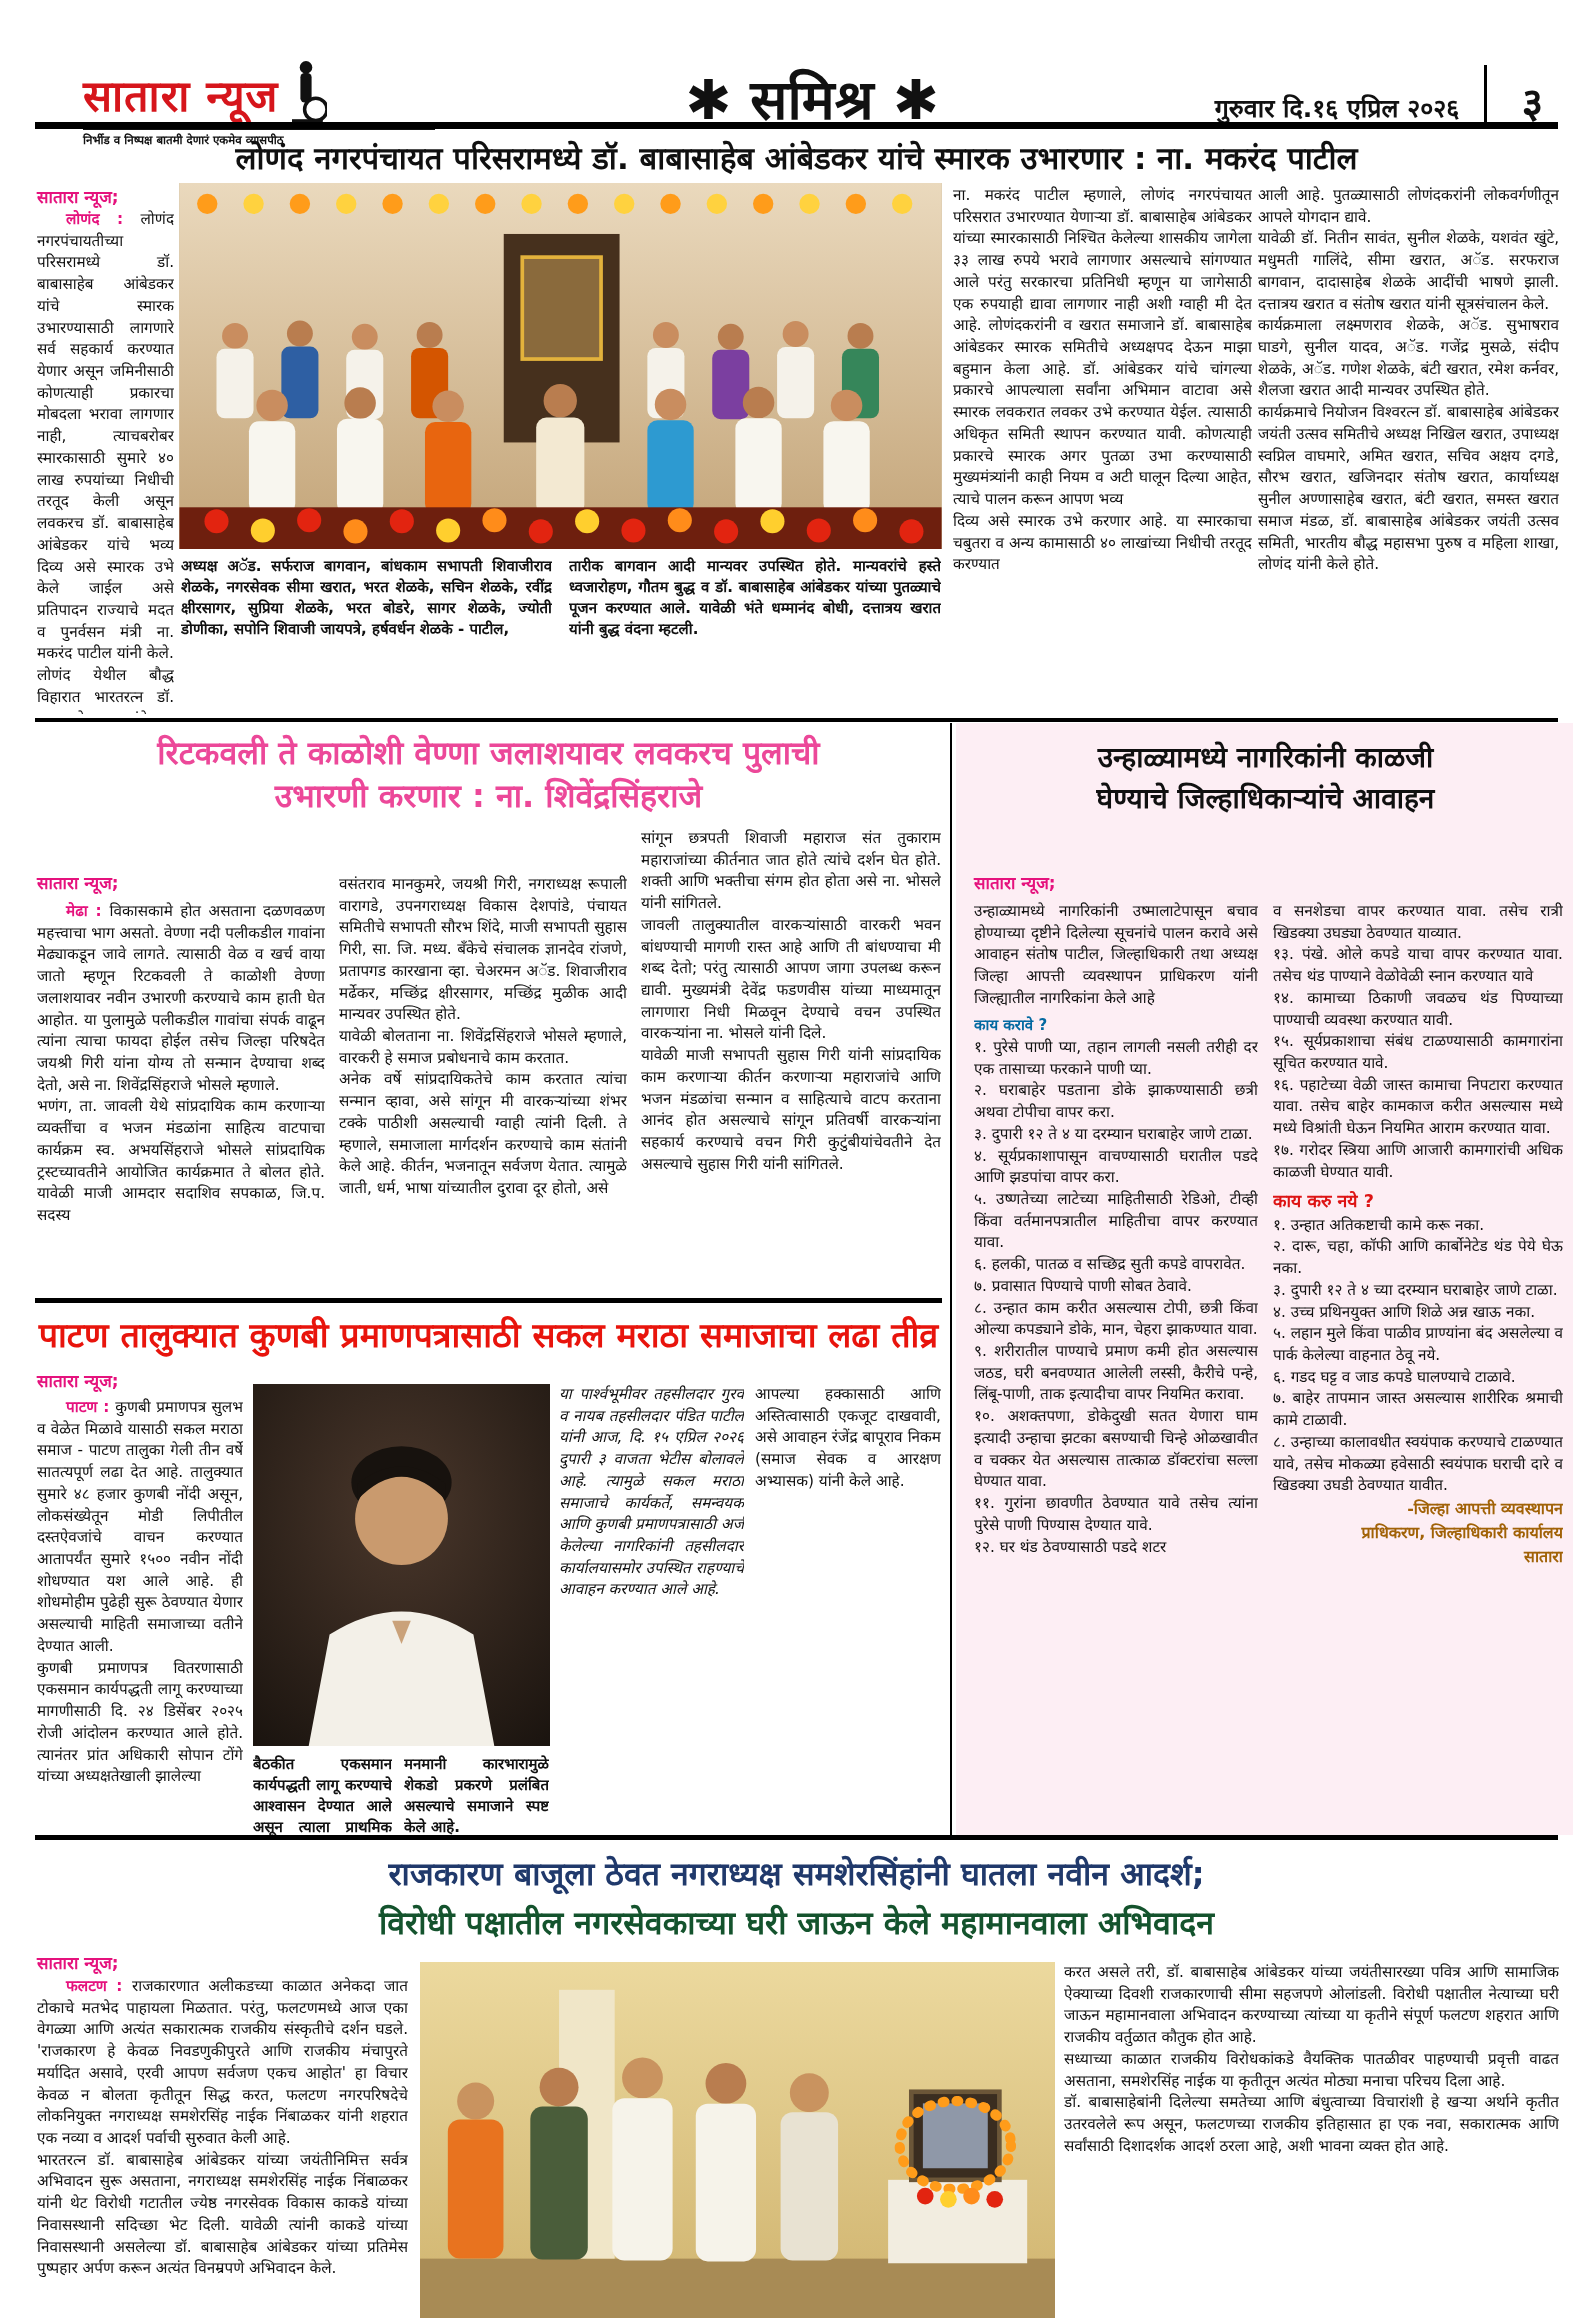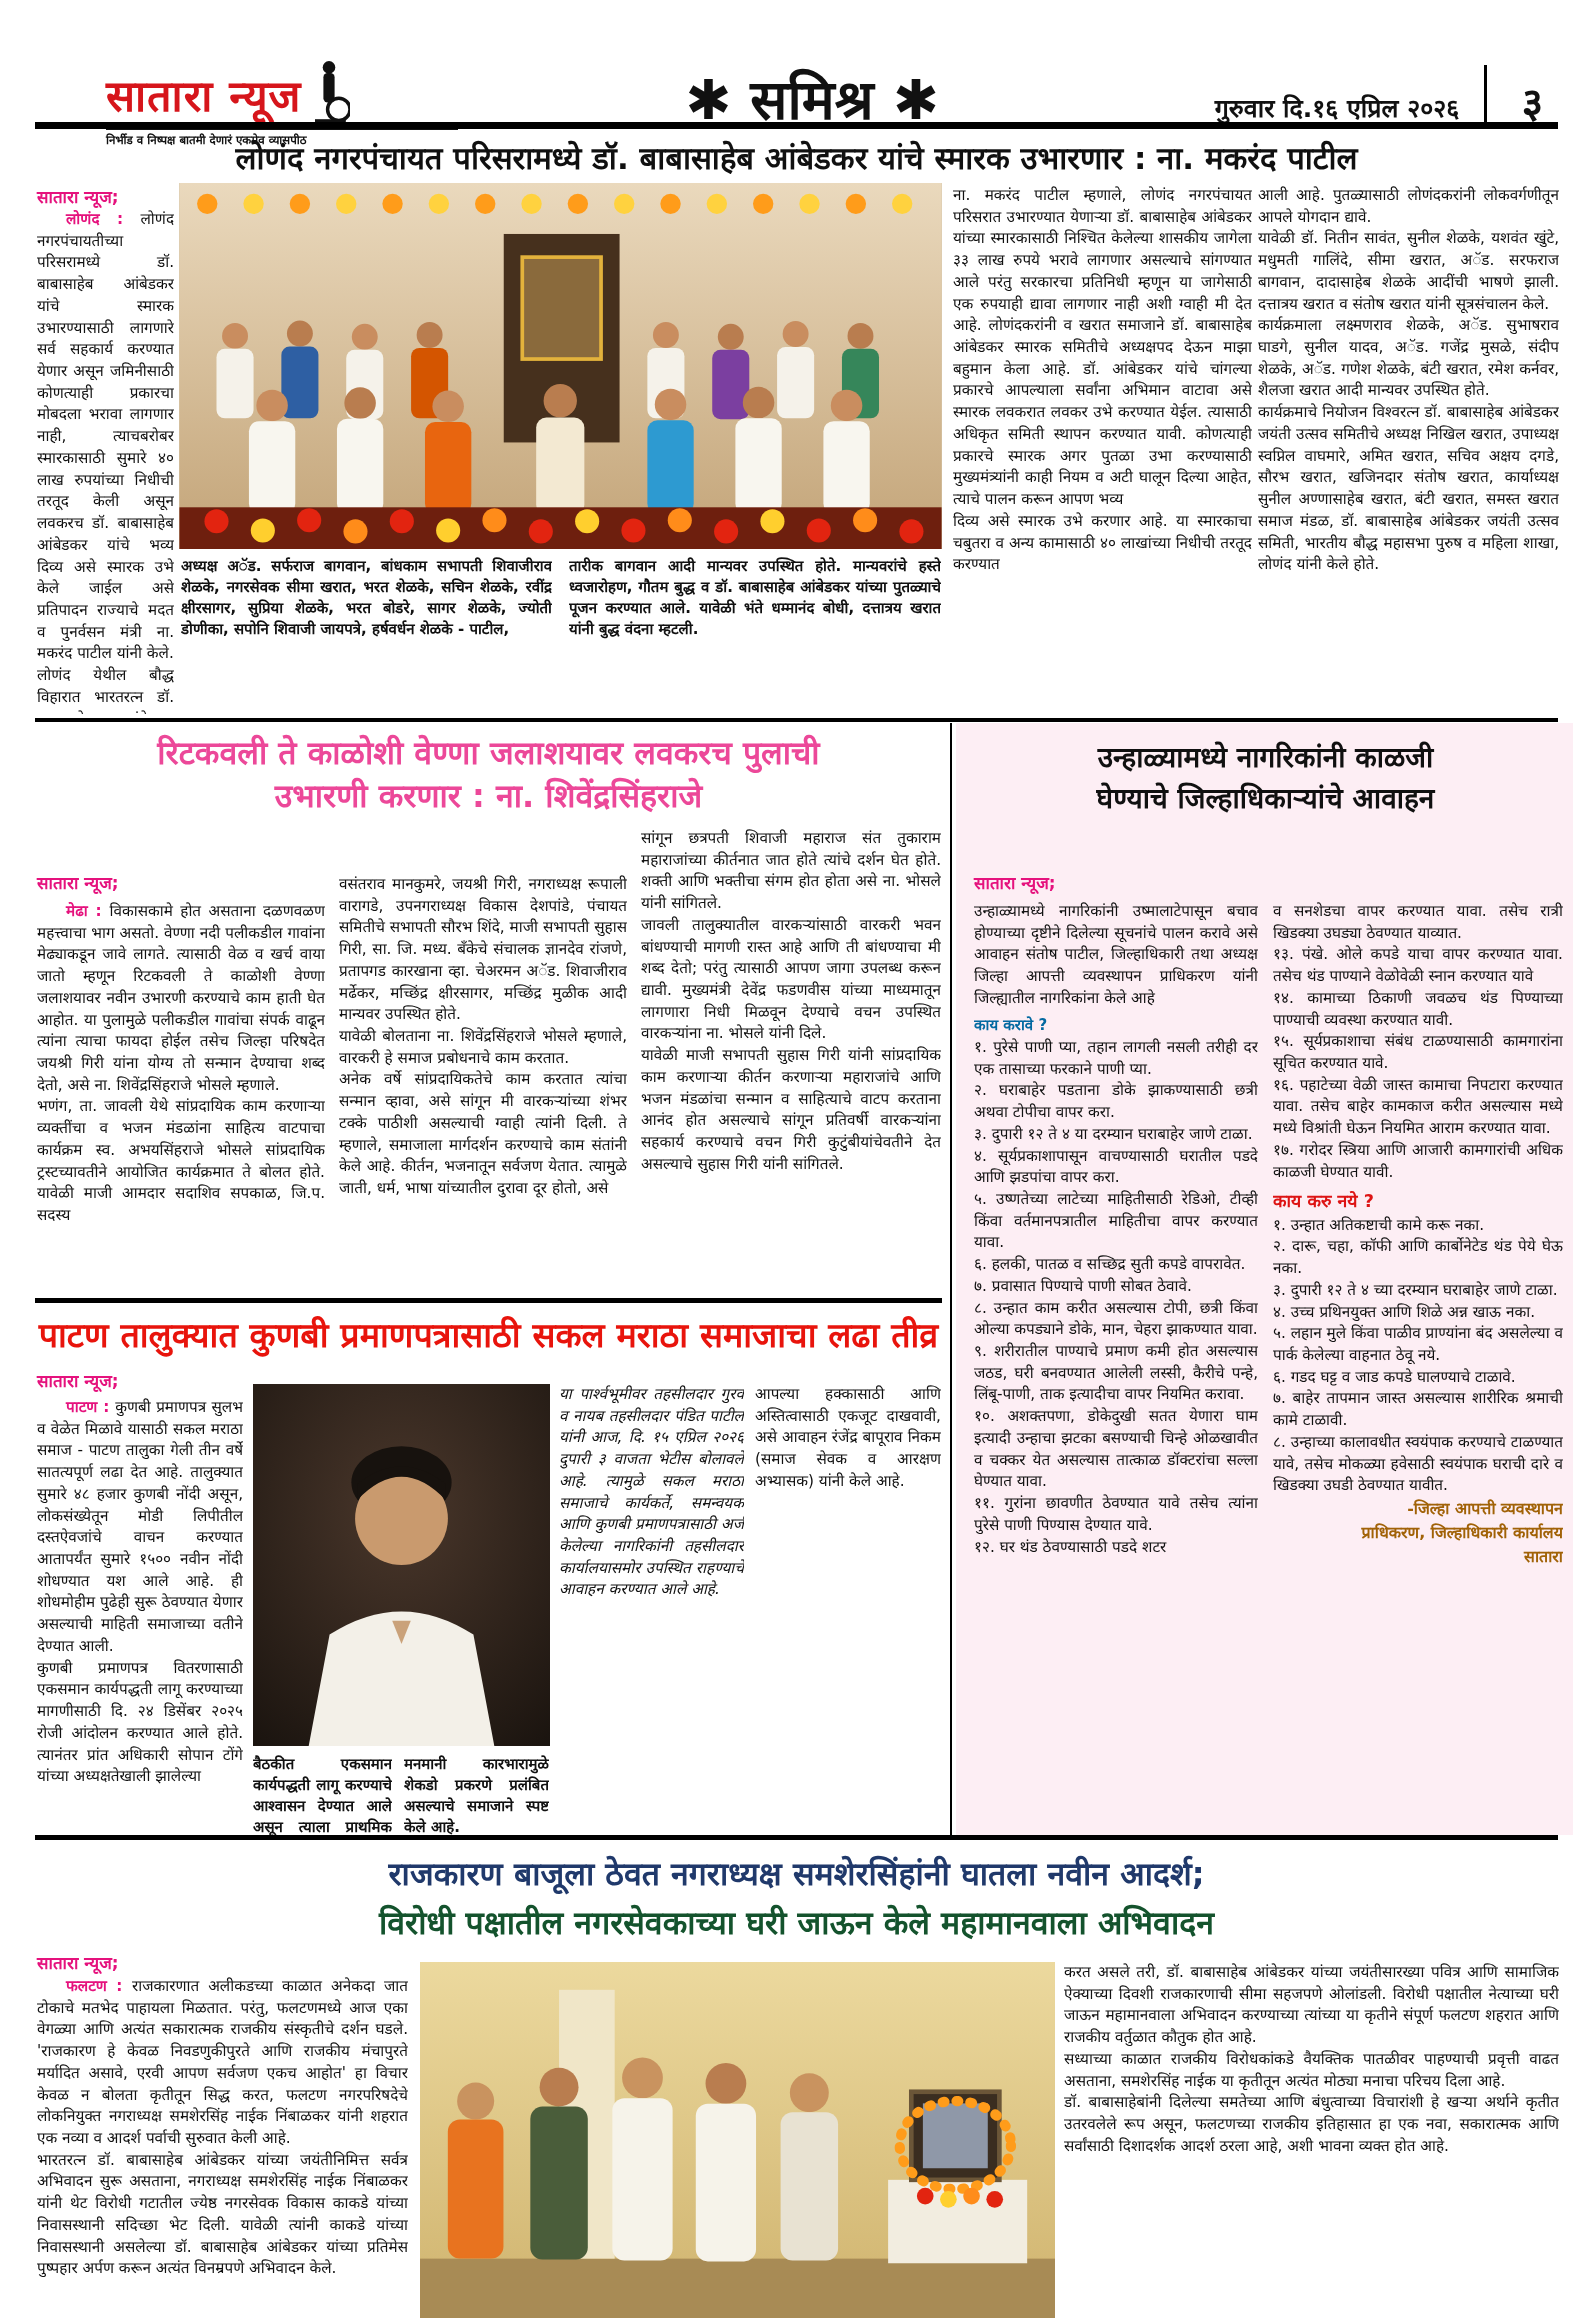--- a/index.html
+++ b/index.html
@@ -33,21 +33,21 @@
   .list-title-dont{color:#dd1414;font-weight:800;font-size:17.6px;margin:4.6px 0 2.8px 0;}
   .signoff{color:#a16207;font-weight:800;text-align:right;font-size:16px;line-height:1.5;}
   .photo{background:#d8c9ae;overflow:hidden;}
   svg{display:block;}
 </style>
 </head>
 <body>
 
 <div id="page">
 
-  <div class="abs" style="left:83px;top:59px;width:352px;margin-left:23px;">
+  <div class="abs" style="left:83px;top:59px;width:352px;">
     <div style="display:flex;align-items:center;gap:6.5px;">
       <div id="masthead-title">सातारा न्यूज</div>
       <span>
         <svg width="42" height="70" viewBox="0 0 60 100">
           <circle cx="30" cy="12" r="9" fill="#111"></circle>
           <rect x="22" y="20" width="16" height="42" rx="6" fill="#111"></rect>
           <circle cx="44" cy="72" r="16" fill="none" stroke="#111" stroke-width="5"></circle>
           <rect x="10" y="86" width="44" height="8" fill="#111"></rect>
         </svg>
       </span>

